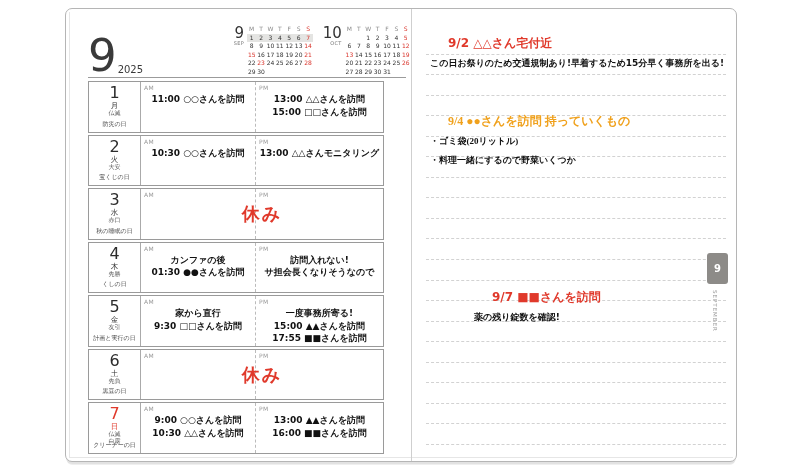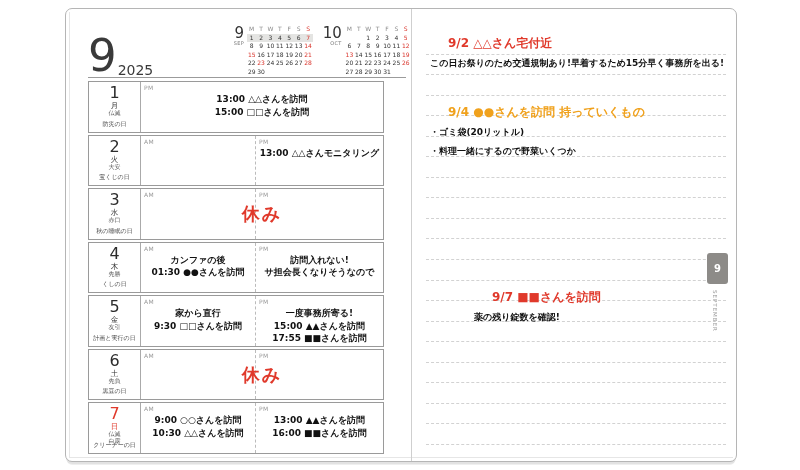--- a/index.html
+++ b/index.html
@@ -13,21 +13,21 @@
     background:#fff;border:1px solid #b5b5b5;border-radius:7px;
     box-shadow:0 3px 0 -1px #e2e2e2,0 5px 0 -2px #efefef;
     overflow:hidden;
   }
   .inner-edge-left{position:absolute;left:3px;top:3px;bottom:3px;width:1px;background:#e6e6e6;}
   .inner-edge-bottom{position:absolute;left:3px;right:3px;bottom:3px;height:1px;background:#e6e6e6;}
 
   
   .month-header{position:absolute;left:22px;top:26px;display:flex;align-items:flex-end;color:#3a3a3a;}
   .month-num{font-size:45px;line-height:42px;letter-spacing:-2px;}
-  .year{font-size:14px;line-height:14px;margin-left:3px;color:#3a3a3a;}
+  .year{font-size:10px;line-height:14px;margin-left:3px;color:#3a3a3a;}
   .header-rule{position:absolute;left:22px;top:68px;width:318px;height:1px;background:#9b9b9b;}
 
   
   .minical-wrap{position:absolute;left:158px;top:16px;display:flex;gap:9px;}
   .minical{display:flex;gap:3px;}
   .mc-left{width:20px;text-align:right;padding-top:1px;}
   .mc-num{font-size:15px;line-height:14px;color:#333;}
   .mc-abbr{font-size:5px;color:#777;letter-spacing:.3px;}
   .mc-grid{display:grid;grid-template-columns:repeat(7,9.4px);grid-auto-rows:8.6px;
     text-align:center;font-size:6px;line-height:8.6px;color:#333;}
@@ -54,21 +54,21 @@
   .dayoff{position:absolute;left:0;right:0;top:13px;text-align:center;color:#e0392b;
     font-size:18px;font-weight:bold;letter-spacing:2px;}
 
   
   .spine{position:absolute;left:345px;top:0;bottom:0;width:1px;background:#cfcfcf;}
   .ruled{position:absolute;left:360px;top:25px;width:300px;}
   .ruled-line{height:19.55px;border-bottom:1px dashed #d2d2d2;}
   .notes{position:absolute;left:360px;top:25px;width:300px;}
   .note{position:absolute;left:0;right:0;}
   .note0{top:0;}
-  .note1{top:69px;}
+  .note1{top:78px;font-family:Liberation Serif, serif;}
   .note2{top:254px;margin-left:44px;}
   .note-h{font-size:12px;font-weight:bold;height:19.55px;line-height:19.55px;
     padding-left:22px;white-space:nowrap;}
   .note-line{font-size:9px;font-weight:bold;color:#111;height:19.55px;line-height:19.55px;
     padding-left:4px;white-space:nowrap;}
 
   
   .side-tab{position:absolute;left:641px;top:244px;width:21px;height:31px;background:#8d8b88;
     border-radius:3px;color:#fff;font-size:10px;font-weight:bold;
     display:flex;align-items:center;justify-content:center;cursor:pointer;}
@@ -192,39 +192,48 @@
     <div class="header-rule"></div>
     <div class="week-rows">
         <div class="wrow">
           <div class="dcell">
             <div class="dnum">1</div>
             <div class="dwd">月</div>
             <div class="drk">仏滅</div>
             <div class="dob">防災の日</div>
           </div>
           <div class="ampm">
+            <div class="acell">
+              <div class="slot-label">AM</div>
+              <div class="entries">
+                <div class="entry-line">11:00 ○○さんを訪問</div>
+              </div>
+            </div>
             <div class="pcell">
               <div class="slot-label">PM</div>
               <div class="entries">
                 <div class="entry-line">13:00 △△さんを訪問</div>
                 <div class="entry-line">15:00 □□さんを訪問</div>
               </div>
             </div>
           </div>
         </div>
         <div class="wrow">
           <div class="dcell">
             <div class="dnum">2</div>
             <div class="dwd">火</div>
             <div class="drk">大安</div>
             <div class="dob">宝くじの日</div>
           </div>
           <div class="ampm">
             <div class="acell">
               <div class="slot-label">AM</div>
+              <div class="entries">
+                <div class="entry-line">10:30 ○○さんを訪問</div>
+              </div>
             </div>
             <div class="pcell">
               <div class="slot-label">PM</div>
               <div class="entries">
                 <div class="entry-line">13:00 △△さんモニタリング</div>
               </div>
             </div>
           </div>
         </div>
         <div class="wrow">

